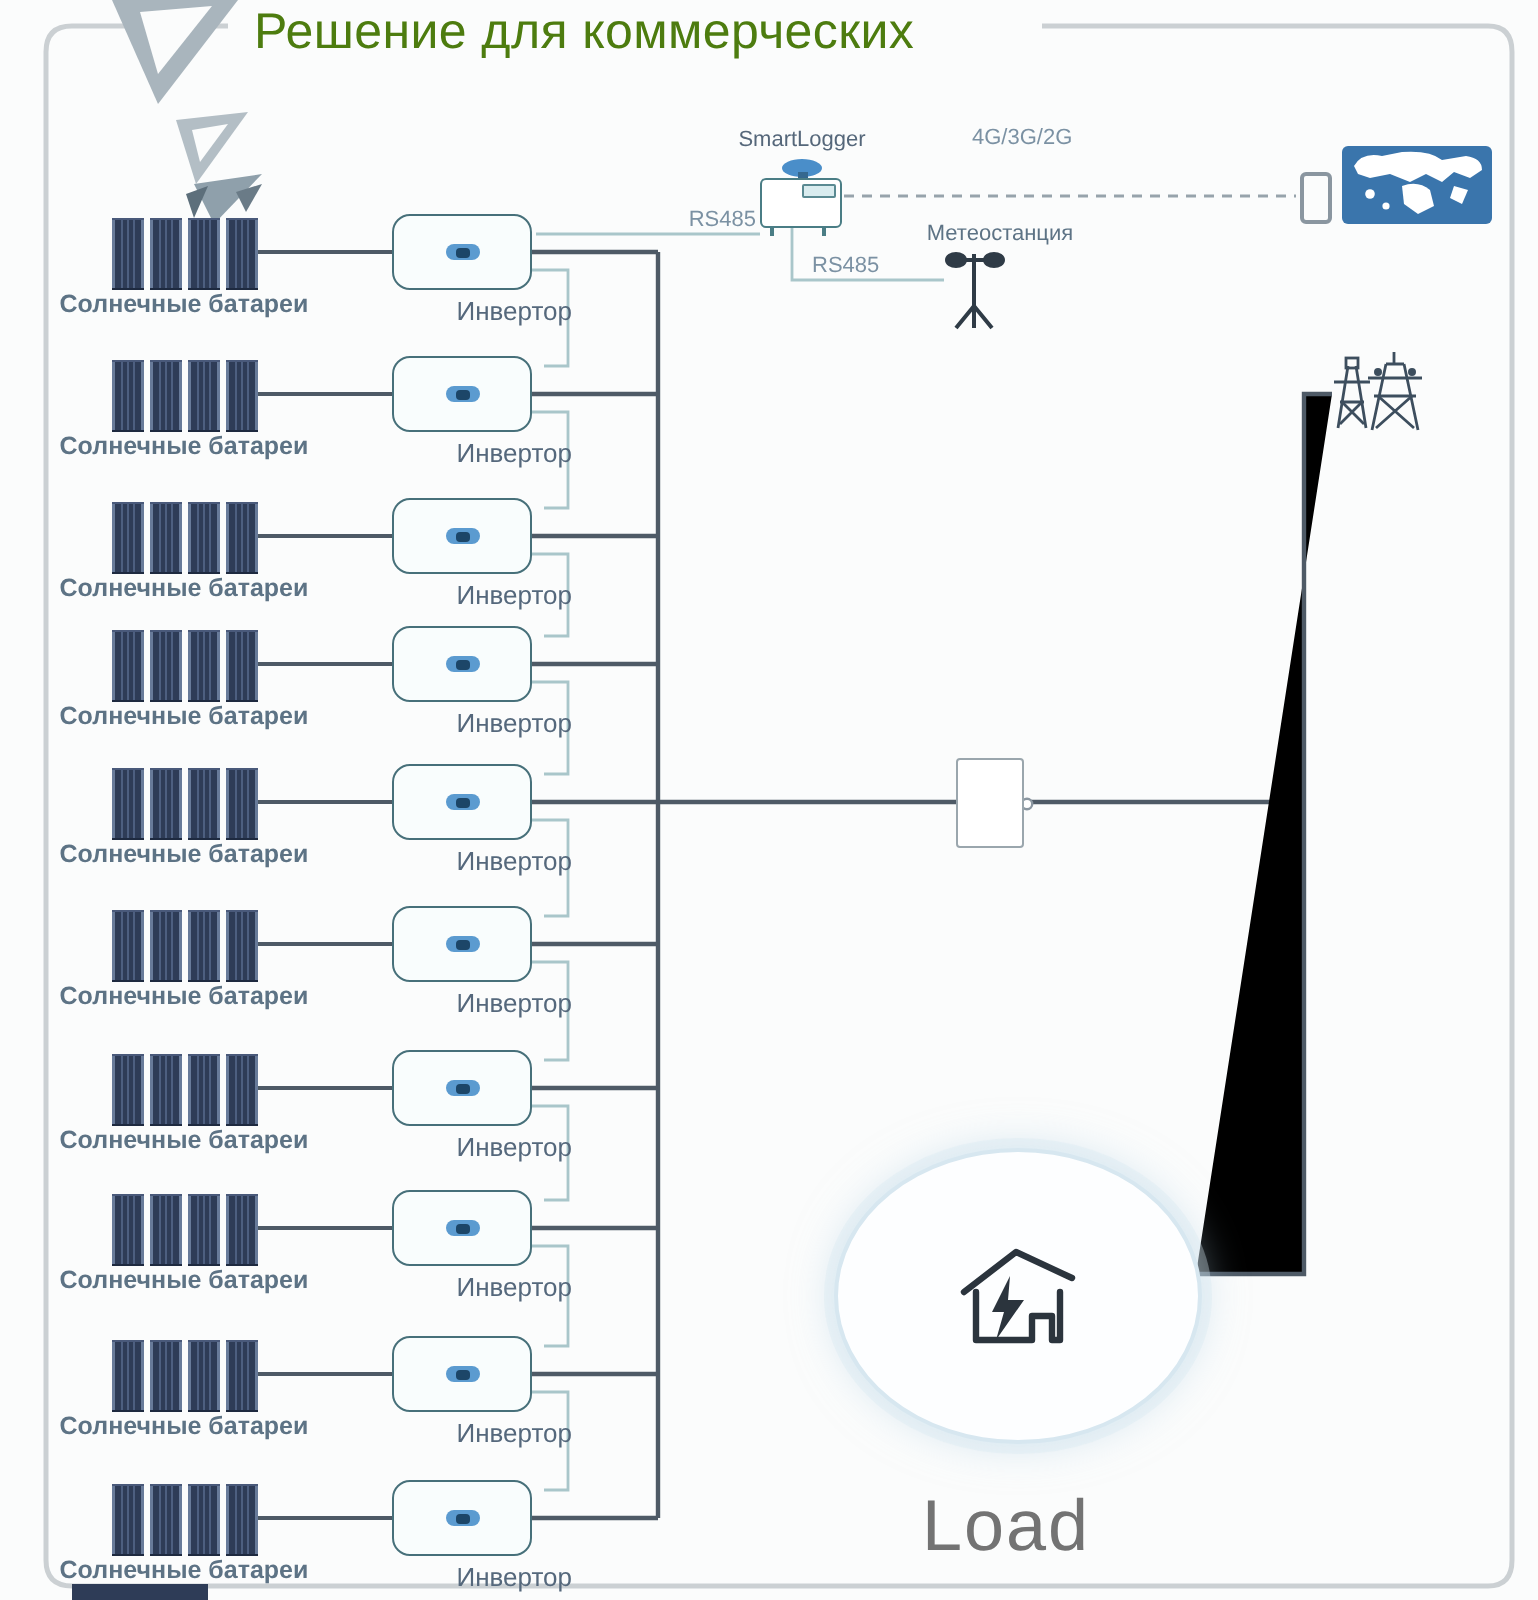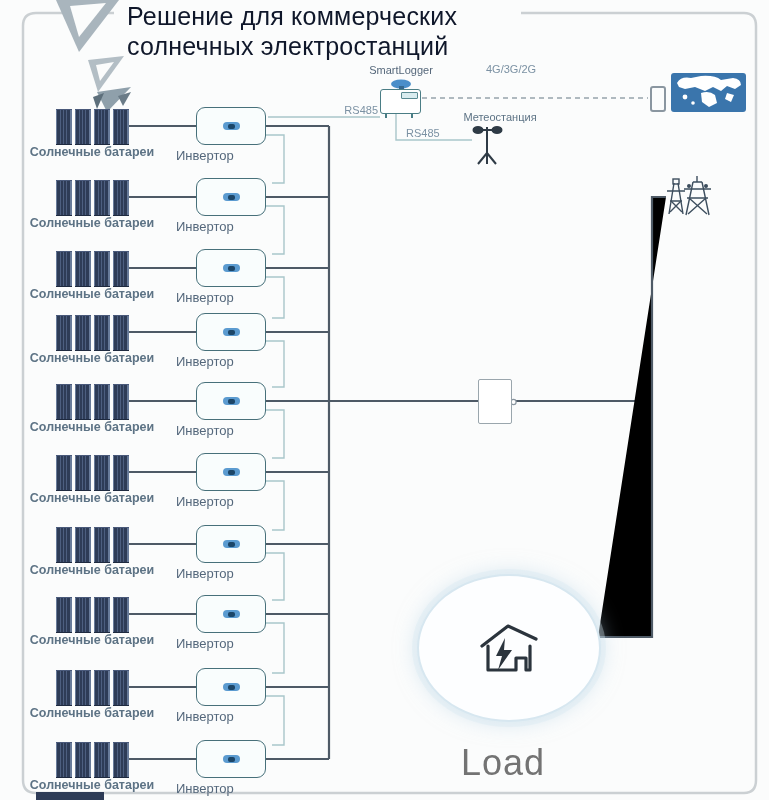--- a/index.html
+++ b/index.html
@@ -6,21 +6,21 @@
   #stage{
     position:relative;width:769px;height:800px;margin:0 auto;
     background:#fbfcfc;overflow:hidden;
     font-family:"Liberation Sans", sans-serif;
   }
   #wires{position:absolute;left:0;top:0;z-index:1;}
 
   
   .title{
     position:absolute;left:127px;top:1px;z-index:3;
-    font-size:25px;line-height:30px;color:#0f172a;letter-spacing:.2px;
+    font-size:25px;line-height:30px;color:#4d7c0f;letter-spacing:.2px;
     background:transparent;
   }
 
   
   .row{position:absolute;left:0;width:769px;height:0;z-index:2;}
   .panel{position:absolute;left:56px;top:-17px;display:flex;gap:3px;}
   .panel i{
     display:block;width:16px;height:34px;
     background-image:linear-gradient(90deg,
       #687b9a 0 1.5px,#2e3c57 1.5px 4.5px,#4d5f80 4.5px 5.5px,
@@ -35,21 +35,21 @@
   .inverter{
     position:absolute;left:196px;top:-19px;width:70px;height:38px;
     background:#f9fdfd;border:1.5px solid #47707a;border-radius:9px;
     display:flex;align-items:center;justify-content:center;
     box-sizing:border-box;
   }
   .pill{width:17px;height:8px;border-radius:4px;background:#5b9bd0;
     display:flex;align-items:center;justify-content:center;}
   .pill .dot{width:7px;height:5px;border-radius:2px;background:#1c4668;}
   .inverter-label{
-    position:absolute;left:176px;top:22px;width:110px;text-align:left;
+    position:absolute;left:176px;top:22px;width:110px;text-align:right;
     font-size:13px;color:#55687c;
   }
 
   
   .sl-label{position:absolute;left:356px;top:64px;width:90px;text-align:center;
     font-size:11px;color:#55677a;z-index:3;}
   .smartlogger{
     position:absolute;left:380px;top:89px;width:41px;height:25px;
     background:#fff;border:1.5px solid #4a7d85;border-radius:3px;
     box-sizing:border-box;z-index:3;
@@ -193,21 +193,20 @@
       <path d="M684,189 H711 M687,198 H708"></path>
       <path d="M689,198 L707,214 M706,198 L688,214"></path>
       <path d="M693,182 H702 M697,182 V176"></path>
       <circle cx="689" cy="186" r="1.3" fill="#3d4e5e"></circle>
       <circle cx="706" cy="186" r="1.3" fill="#3d4e5e"></circle>
     </g>
   </svg>
 
   <div class="title">
     <div>Решение для коммерческих</div>
-    <div>солнечных электростанций</div>
   </div>
 
   <div class="row" style="top:126px">
     <div class="panel">
         <i></i>
         <i></i>
         <i></i>
         <i></i>
       </div>
     <div class="panel-label">Солнечные батареи</div>

